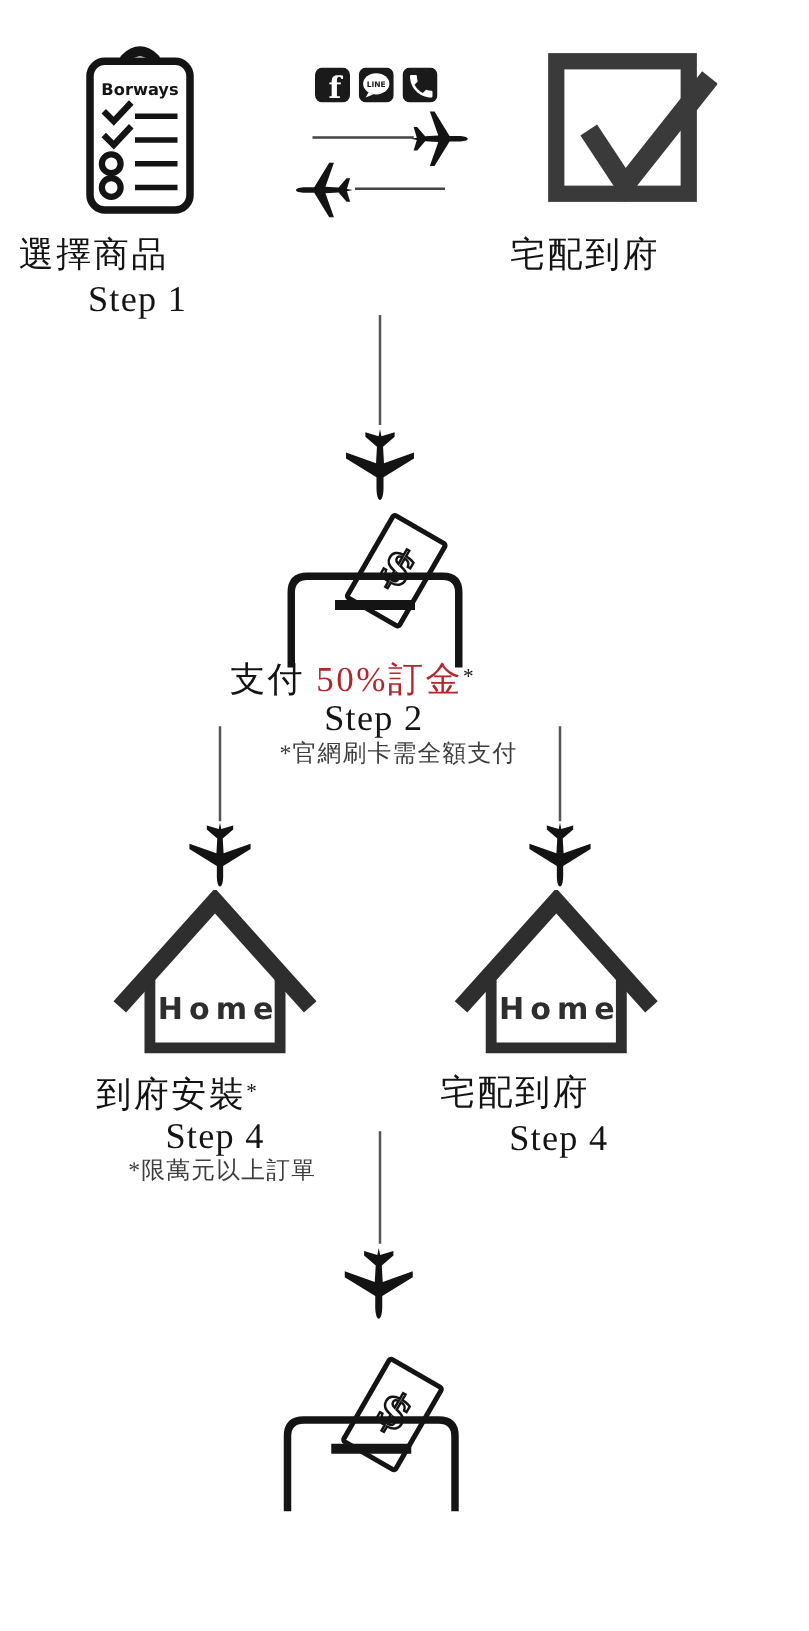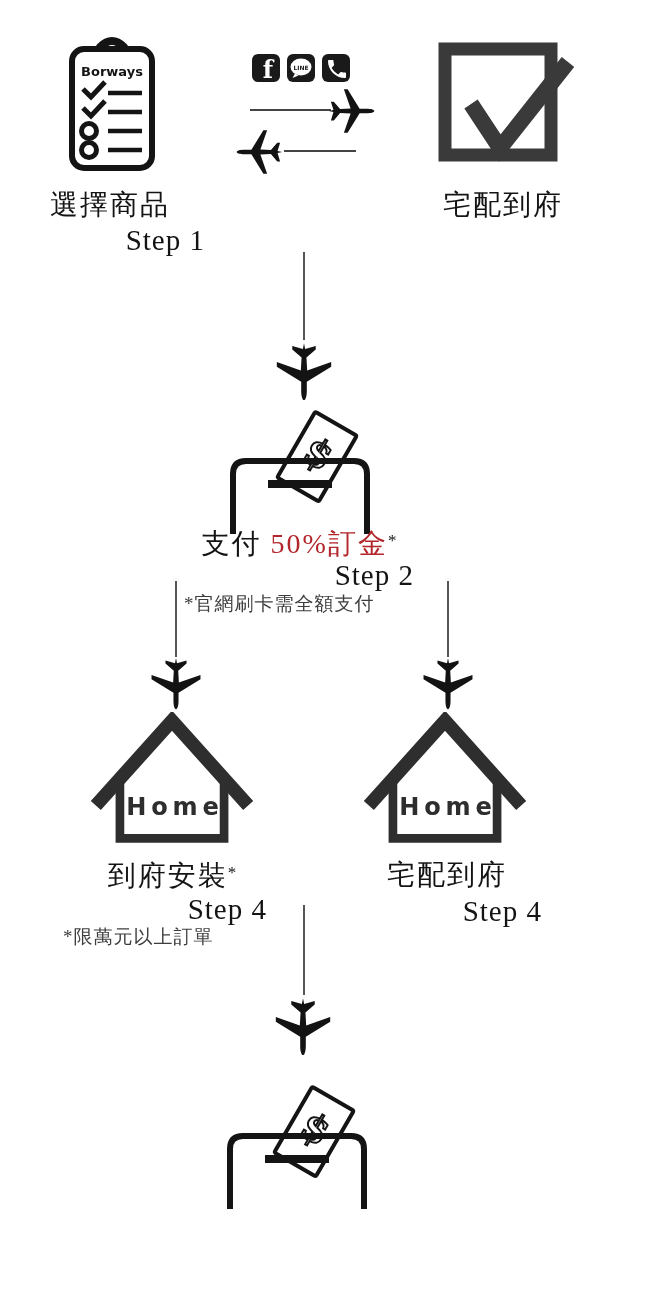--- a/index.html
+++ b/index.html
@@ -1,23 +1,23 @@
 <!DOCTYPE html>
 <html><head>
 <meta charset="utf-8">
 <style>
   html,body{margin:0;padding:0;background:#fff;}
   #canvas{
     position:relative;width:647px;height:1305px;background:#fff;overflow:hidden;
     font-family:"Liberation Serif","DejaVu Serif",serif;color:#141414;
   }
   .abs{position:absolute;}
-  .lbl{font-size:28px;letter-spacing:2px;text-align:center;line-height:32px;white-space:nowrap;}
-  .step{font-size:29px;text-align:right;line-height:32px;letter-spacing:1px;}
-  .note{font-size:19px;text-align:left;line-height:24px;color:#3d3d3d;letter-spacing:1px;white-space:nowrap;}
+  .lbl{font-size:28px;letter-spacing:2px;line-height:32px;white-space:nowrap;}
+  .step{font-size:29px;text-align:center;line-height:32px;letter-spacing:1px;}
+  .note{font-size:19px;text-align:right;line-height:24px;color:#3d3d3d;letter-spacing:1px;white-space:nowrap;}
   .red{color:#B3262C;}
   .ast{font-size:17px;vertical-align:7px;letter-spacing:0;}
   .vline{width:2px;background:#555;}
   .hline{height:2px;background:#444;}
   .plane{color:#131313;}
   .social{display:flex;gap:7px;}
   .social .chip{width:28px;height:28px;}
   svg{display:block;}
 </style>
 </head>

